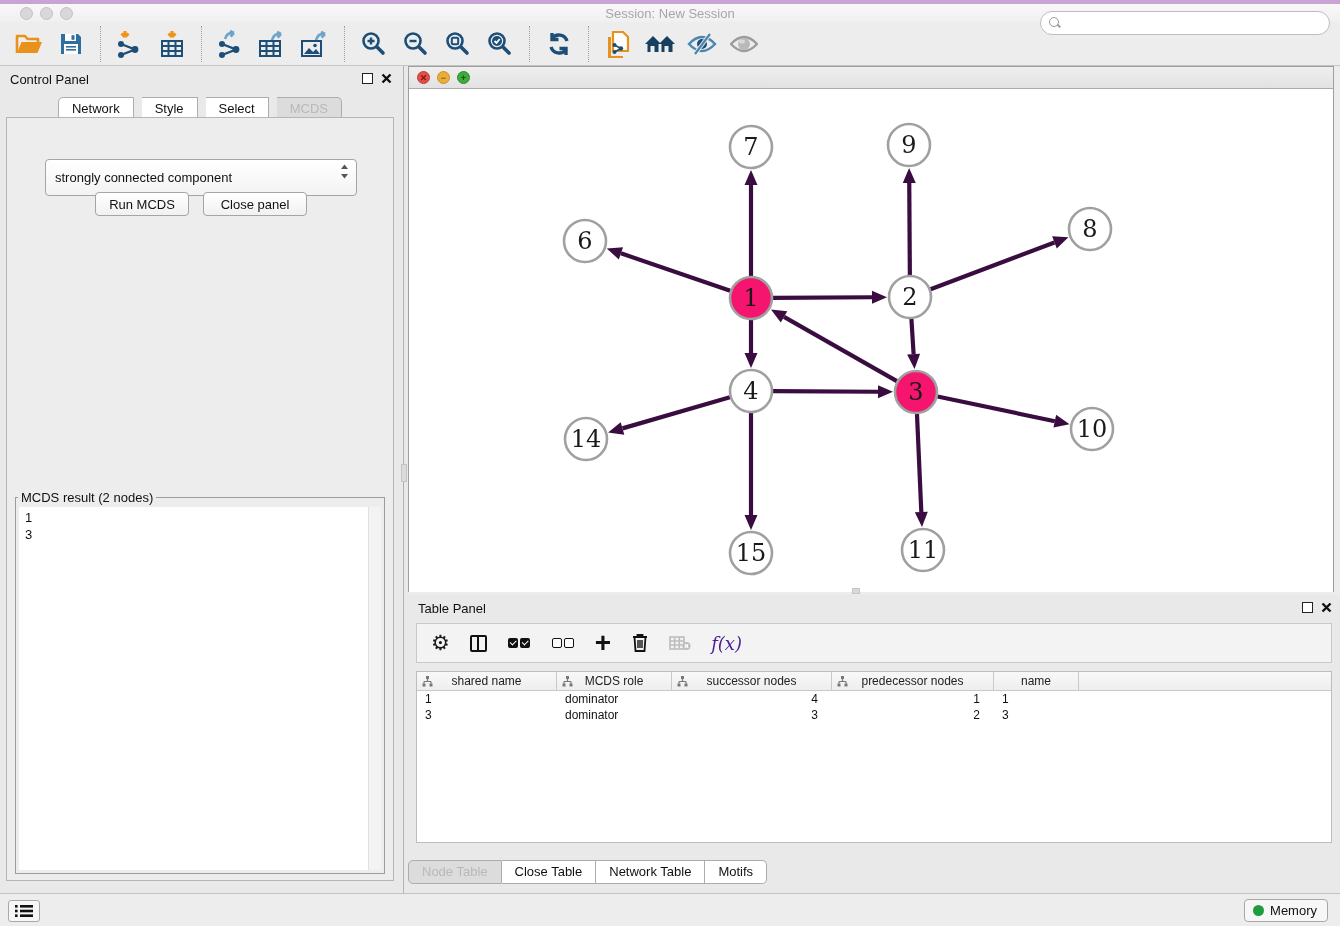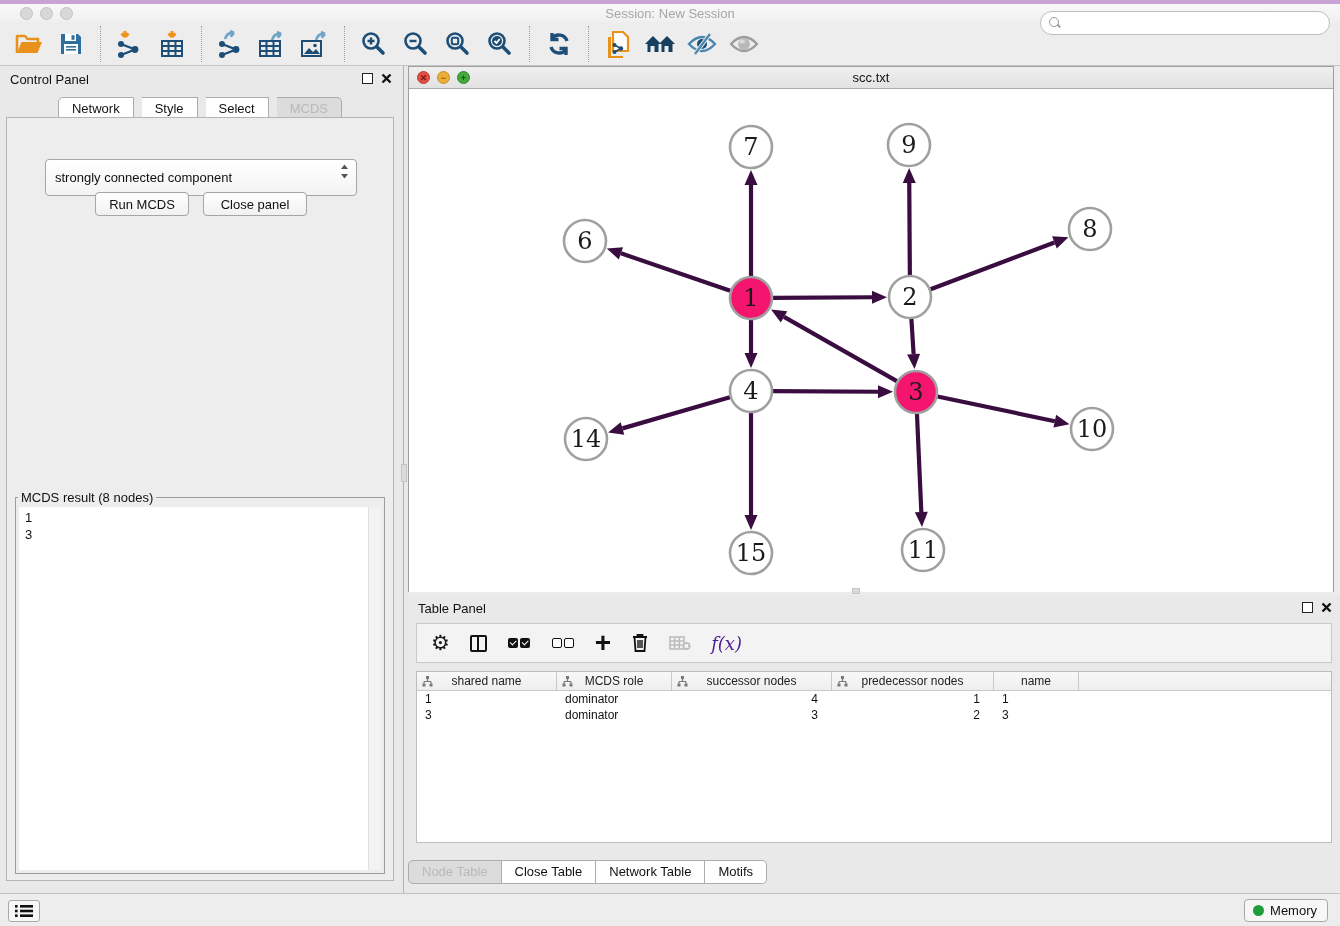--- a/index.html
+++ b/index.html
@@ -268,39 +268,38 @@
       <span class="stepper">
         <svg width="9" height="15">
             <path d="M4.5 0.5 L8 5 H1 Z" fill="#555"></path>
             <path d="M4.5 14.5 L1 10 H8 Z" fill="#555"></path>
           </svg>
       </span>
     </div>
     <div class="btn btn-run">Run MCDS</div>
     <div class="btn btn-close">Close panel</div>
     <fieldset class="result-fs">
-      <legend>MCDS result (8 nodes)</legend>
+      <legend>MCDS result (2 nodes)</legend>
       <div class="result-area">
         <div class="result-text" id="result-text">1
 3</div>
         <div class="result-scroll"></div>
       </div>
     </fieldset>
   </div>
 </div>
 <div class="v-gutter">
     <span class="v-handle"></span>
   </div>
 
 <div class="net-window">
   <div class="net-titlebar">
     <span class="nt-btn nt-close">✕</span>
     <span class="nt-btn nt-min">−</span>
     <span class="nt-btn nt-max">+</span>
-    <div class="net-title">scc.txt</div>
   </div>
   <div class="net-canvas" id="net-canvas"><svg width="924" height="503">
         <line x1="342" y1="187" x2="342" y2="96" stroke="#3A0D40" stroke-width="4.2"></line>
         <polygon points="342,81 348.5,96 335.5,96" fill="#3A0D40"></polygon>
         <line x1="321.1924875913935" y1="201.85525176330984" x2="211.94024870577482" y2="164.34092877246485" stroke="#3A0D40" stroke-width="4.2"></line>
         <polygon points="197.7533084271795,159.4695095201761 214.0511970484333,158.1932546517402 209.82930036311635,170.4886028931895" fill="#3A0D40"></polygon>
         <line x1="363.9995649035371" y1="208.86163795658152" x2="463.00075153025415" y2="208.23898898408646" stroke="#3A0D40" stroke-width="4.2"></line>
         <polygon points="478.0004548735749,208.14465122721023 463.0416312249005,214.7388604328588 462.95987183560777,201.73911753531414" fill="#3A0D40"></polygon>
         <line x1="342" y1="231" x2="342" y2="264" stroke="#3A0D40" stroke-width="4.2"></line>
         <polygon points="342,279 335.5,264 348.5,264" fill="#3A0D40"></polygon>

